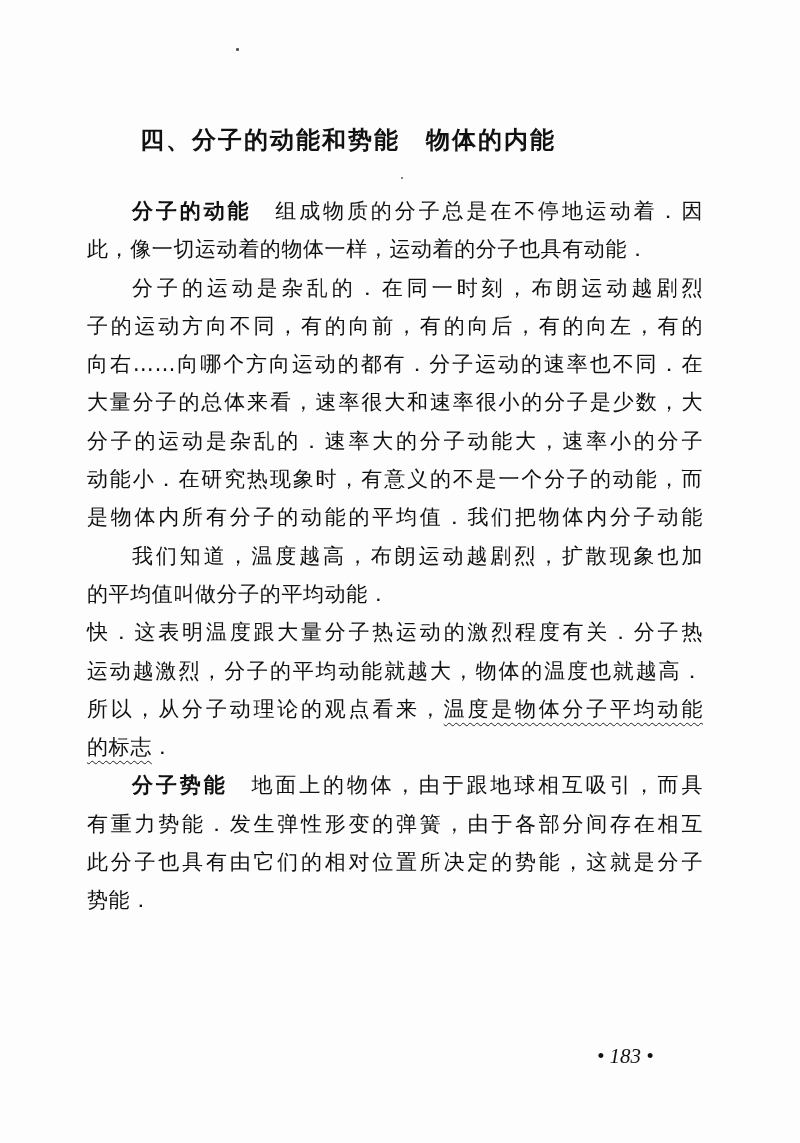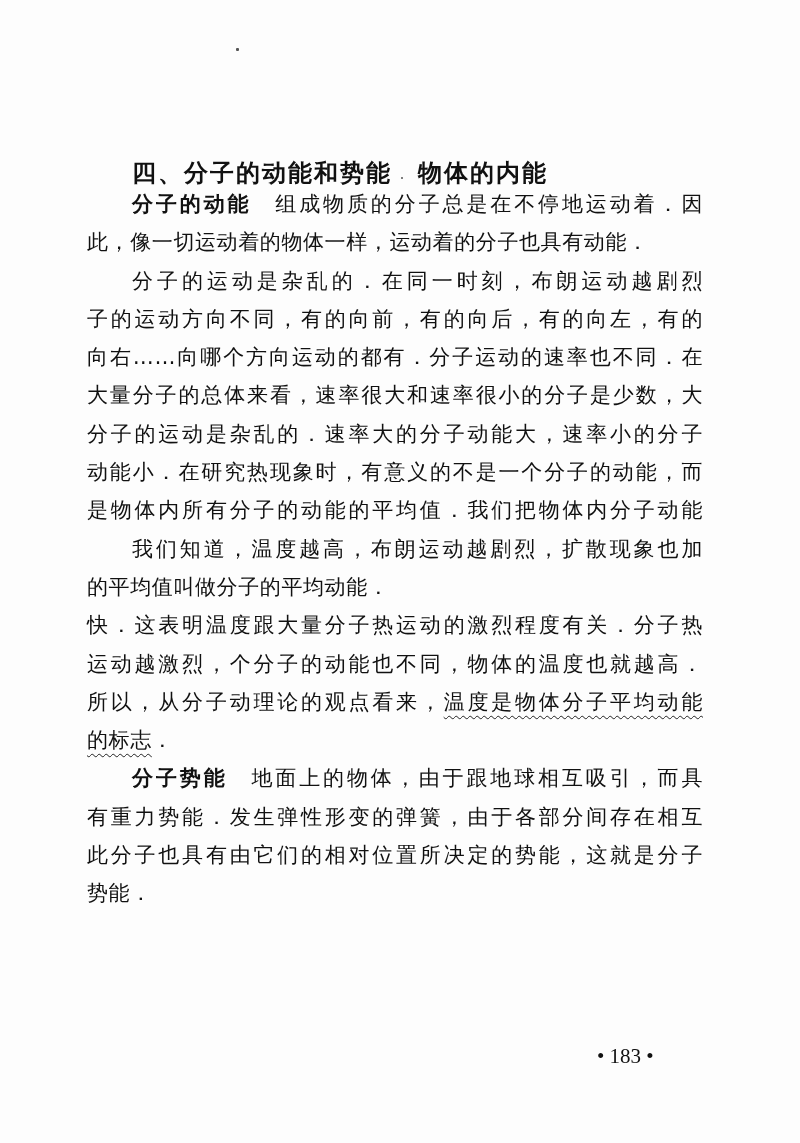--- a/index.html
+++ b/index.html
@@ -23,33 +23,32 @@
     }
     .speck {
       position: absolute;
       width: 3px; height: 3px;
       background: #555;
       border-radius: 1px;
     }
     .title {
       position: absolute;
       top: 124px;
-      left: 8px;
+      left: 16px;
       width: 664px;
       text-align: center;
       font-size: 24px;
       font-weight: bold;
       letter-spacing: 2px;
       white-space: pre;
-      margin-top: 33px;
     }
     .body-text {
       position: absolute;
       left: 87px;
-      top: 185px;
+      top: 192px;
       width: 616px;
     }
     .line {
       height: 38.3px;
       line-height: 38.3px;
       font-size: 21px;
       white-space: nowrap;
       text-align: justify;
       text-align-last: justify;
       letter-spacing: 0.6px;
@@ -66,20 +65,21 @@
     .wavy {
       text-decoration: underline wavy #222;
       text-underline-offset: 6px;
       text-decoration-thickness: 1px;
     }
     .page-number {
       position: absolute;
       left: 597px;
       top: 1044px;
       font-family: "Liberation Serif", "DejaVu Serif", serif;
+      font-style: italic;
       font-size: 21px;
       white-space: pre;
     }
   </style>
 </head>
 <body>
 
 <div class="page">
   <div class="speck" style="left:236px; top:48px;"></div>
   <div class="speck" style="left:401px; top:177px; width:2px; height:2px;"></div>
@@ -95,21 +95,21 @@
     <div class="line">子的运动方向不同，有的向前，有的向后，有的向左，有的</div>
     <div class="line">向右……向哪个方向运动的都有．分子运动的速率也不同．在</div>
     <div class="line">大量分子的总体来看，速率很大和速率很小的分子是少数，大</div>
     <div class="line">分子的运动是杂乱的．速率大的分子动能大，速率小的分子</div>
     <div class="line">动能小．在研究热现象时，有意义的不是一个分子的动能，而</div>
     <div class="line">是物体内所有分子的动能的平均值．我们把物体内分子动能</div>
     <div class="line indent">我们知道，温度越高，布朗运动越剧烈，扩散现象也加</div>
 
     <div class="line last">的平均值叫做分子的平均动能．</div>
     <div class="line">快．这表明温度跟大量分子热运动的激烈程度有关．分子热</div>
-    <div class="line">运动越激烈，个分子的动能也不同，物体的温度也就越高．</div>
+    <div class="line">运动越激烈，分子的平均动能就越大，物体的温度也就越高．</div>
     <div class="line"><span>所以，从分子动理论的观点看来，</span><span class="wavy">温度是物体分子平均动能</span></div>
     <div class="line last"><span class="wavy">的标志</span><span>．</span></div>
 
     <div class="line indent"><span class="bold">分子势能</span><span>　地面上的物体，由于跟地球相互吸引，而具</span></div>
     <div class="line">有重力势能．发生弹性形变的弹簧，由于各部分间存在相互</div>
     <div class="line">此分子也具有由它们的相对位置所决定的势能，这就是分子</div>
     <div class="line last">势能．</div>
   </div>
 
   <div class="page-number">• 183 •</div>

